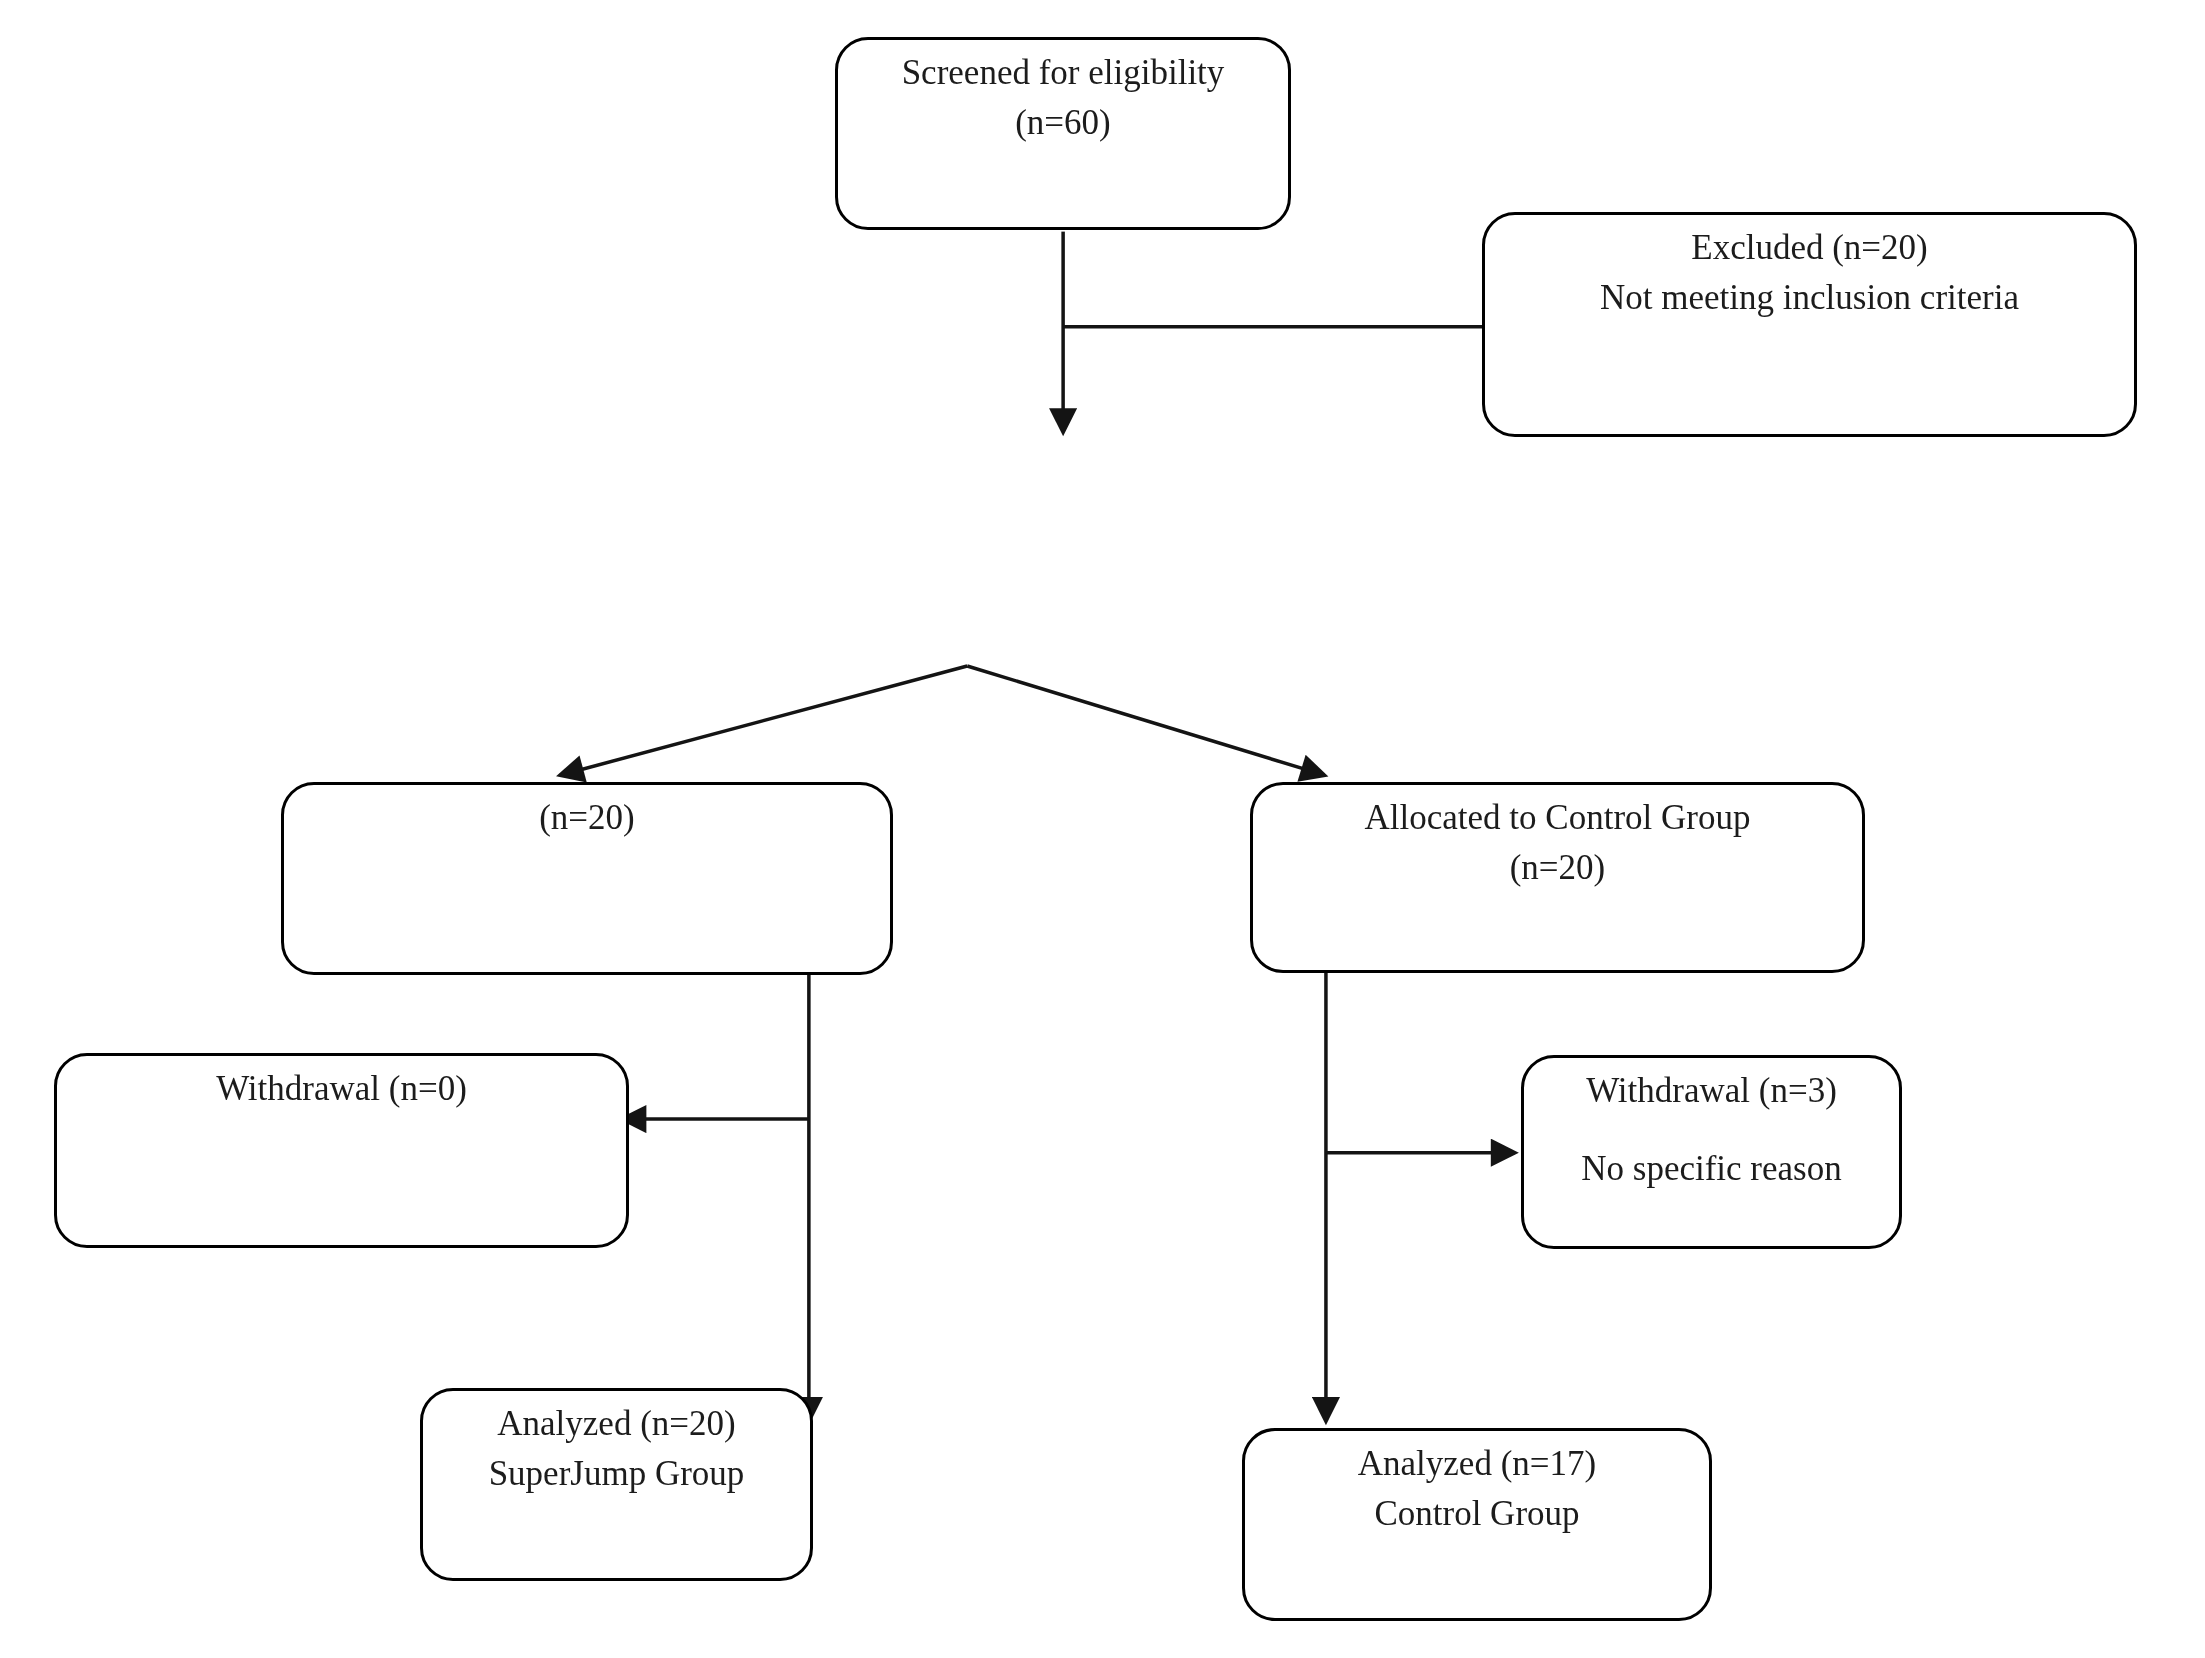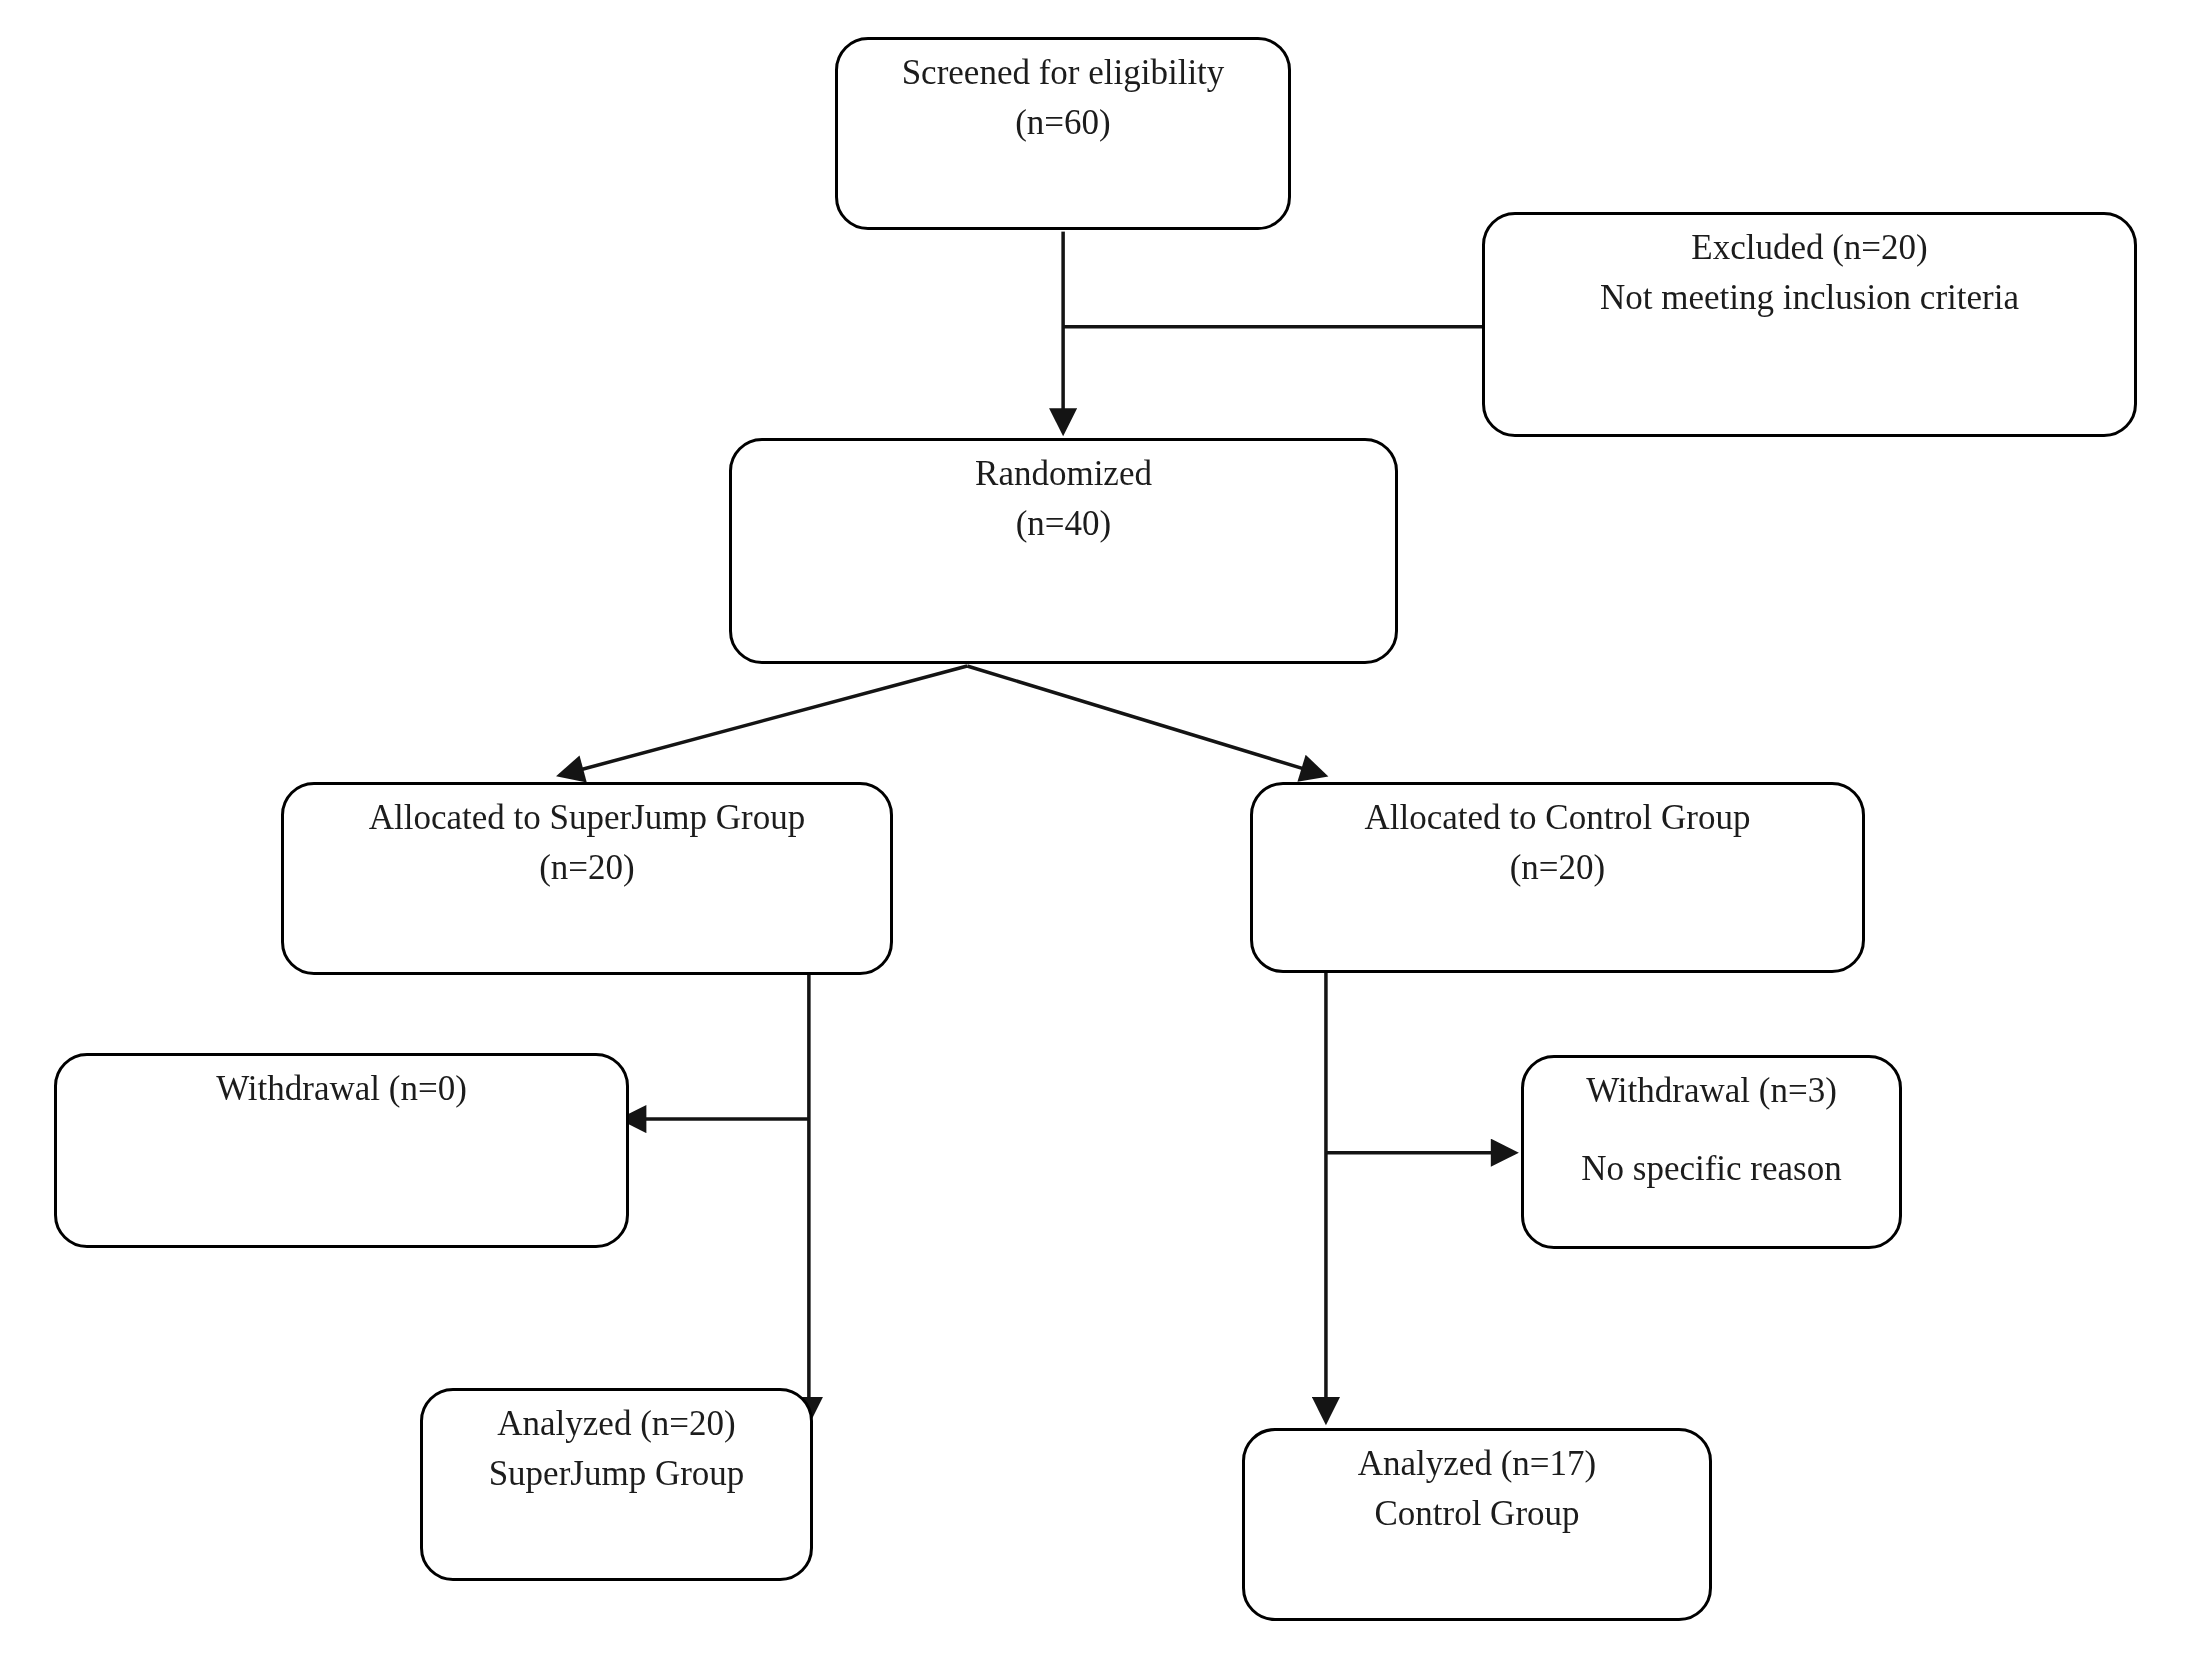--- a/index.html
+++ b/index.html
@@ -78,27 +78,22 @@
   <div class="node n-screened">
     <div>Screened for eligibility</div>
     <div>(n=60)</div>
   </div>
 
   <div class="node n-excluded">
     <div>Excluded (n=20)</div>
     <div>Not meeting inclusion criteria</div>
   </div>
 
-  <div class="node n-randomized">
-    <div>Randomized</div>
-    <div>(n=40)</div>
-  </div>
 
   <div class="node n-alloc-superjump">
-    <div>Allocated to SuperJump Group</div>
     <div>(n=20)</div>
   </div>
 
   <div class="node n-alloc-control">
     <div>Allocated to Control Group</div>
     <div>(n=20)</div>
   </div>
 
   <div class="node n-withdrawal-left">
     <div>Withdrawal (n=0)</div>

